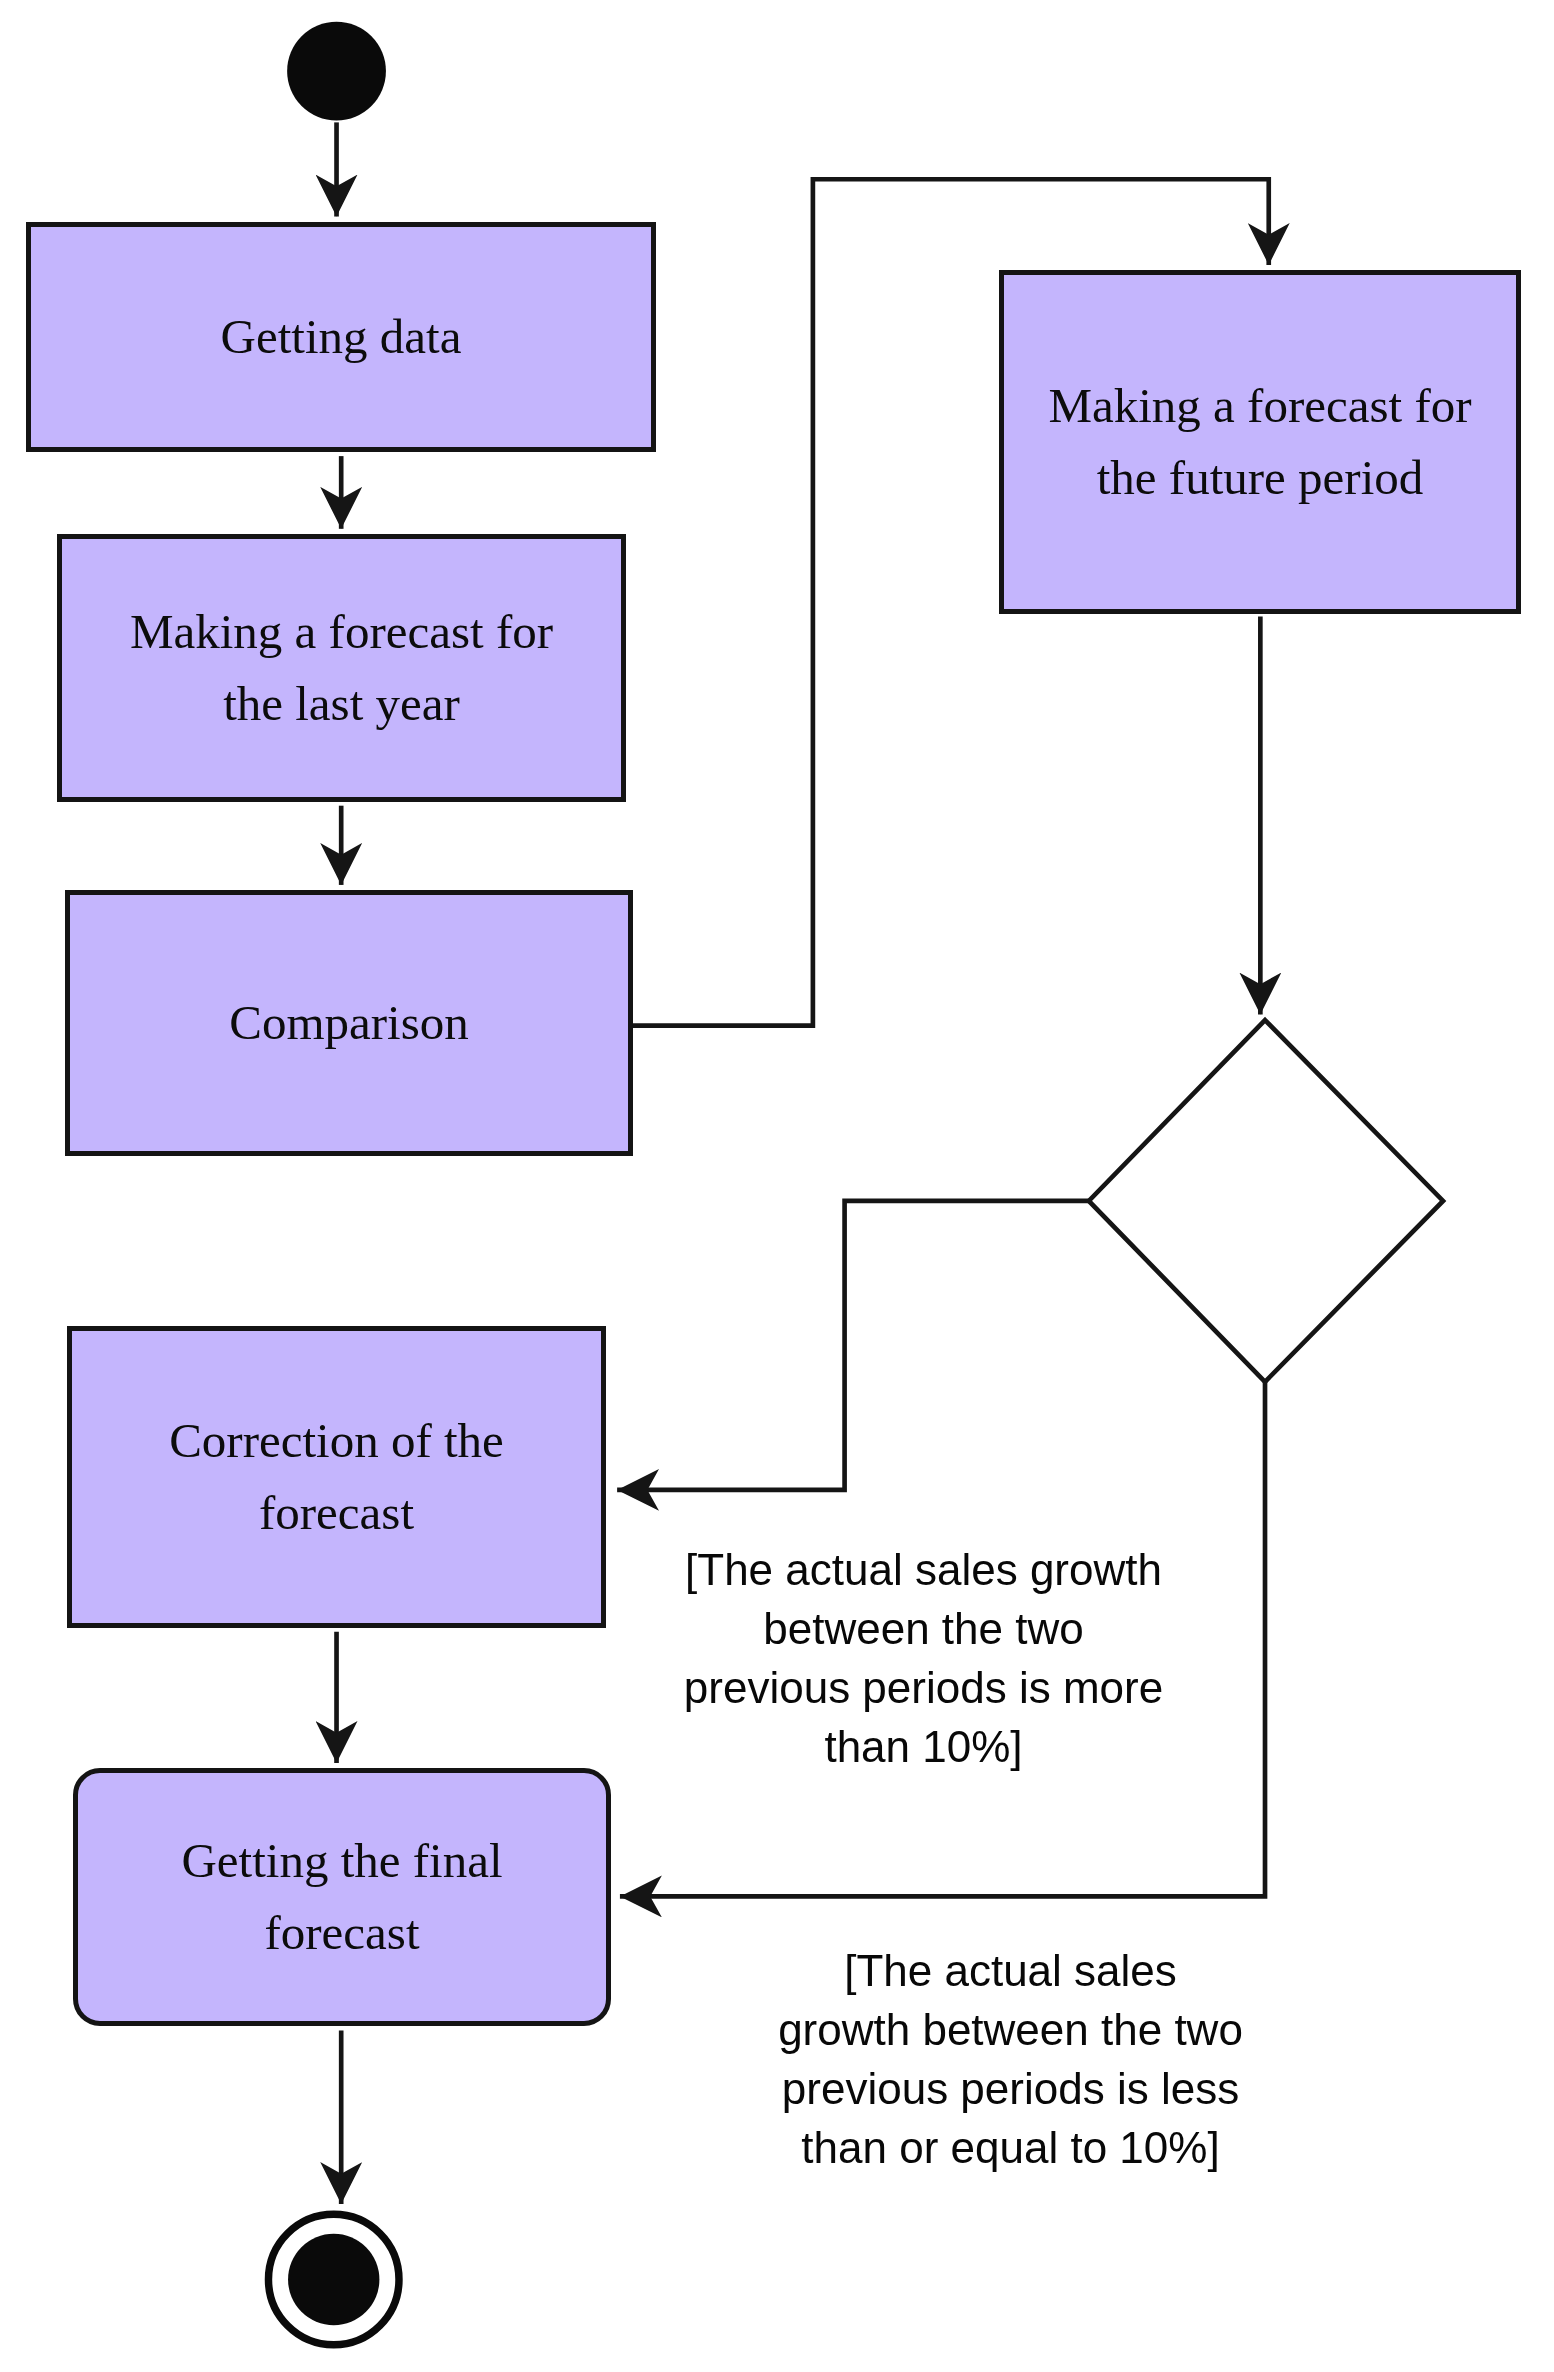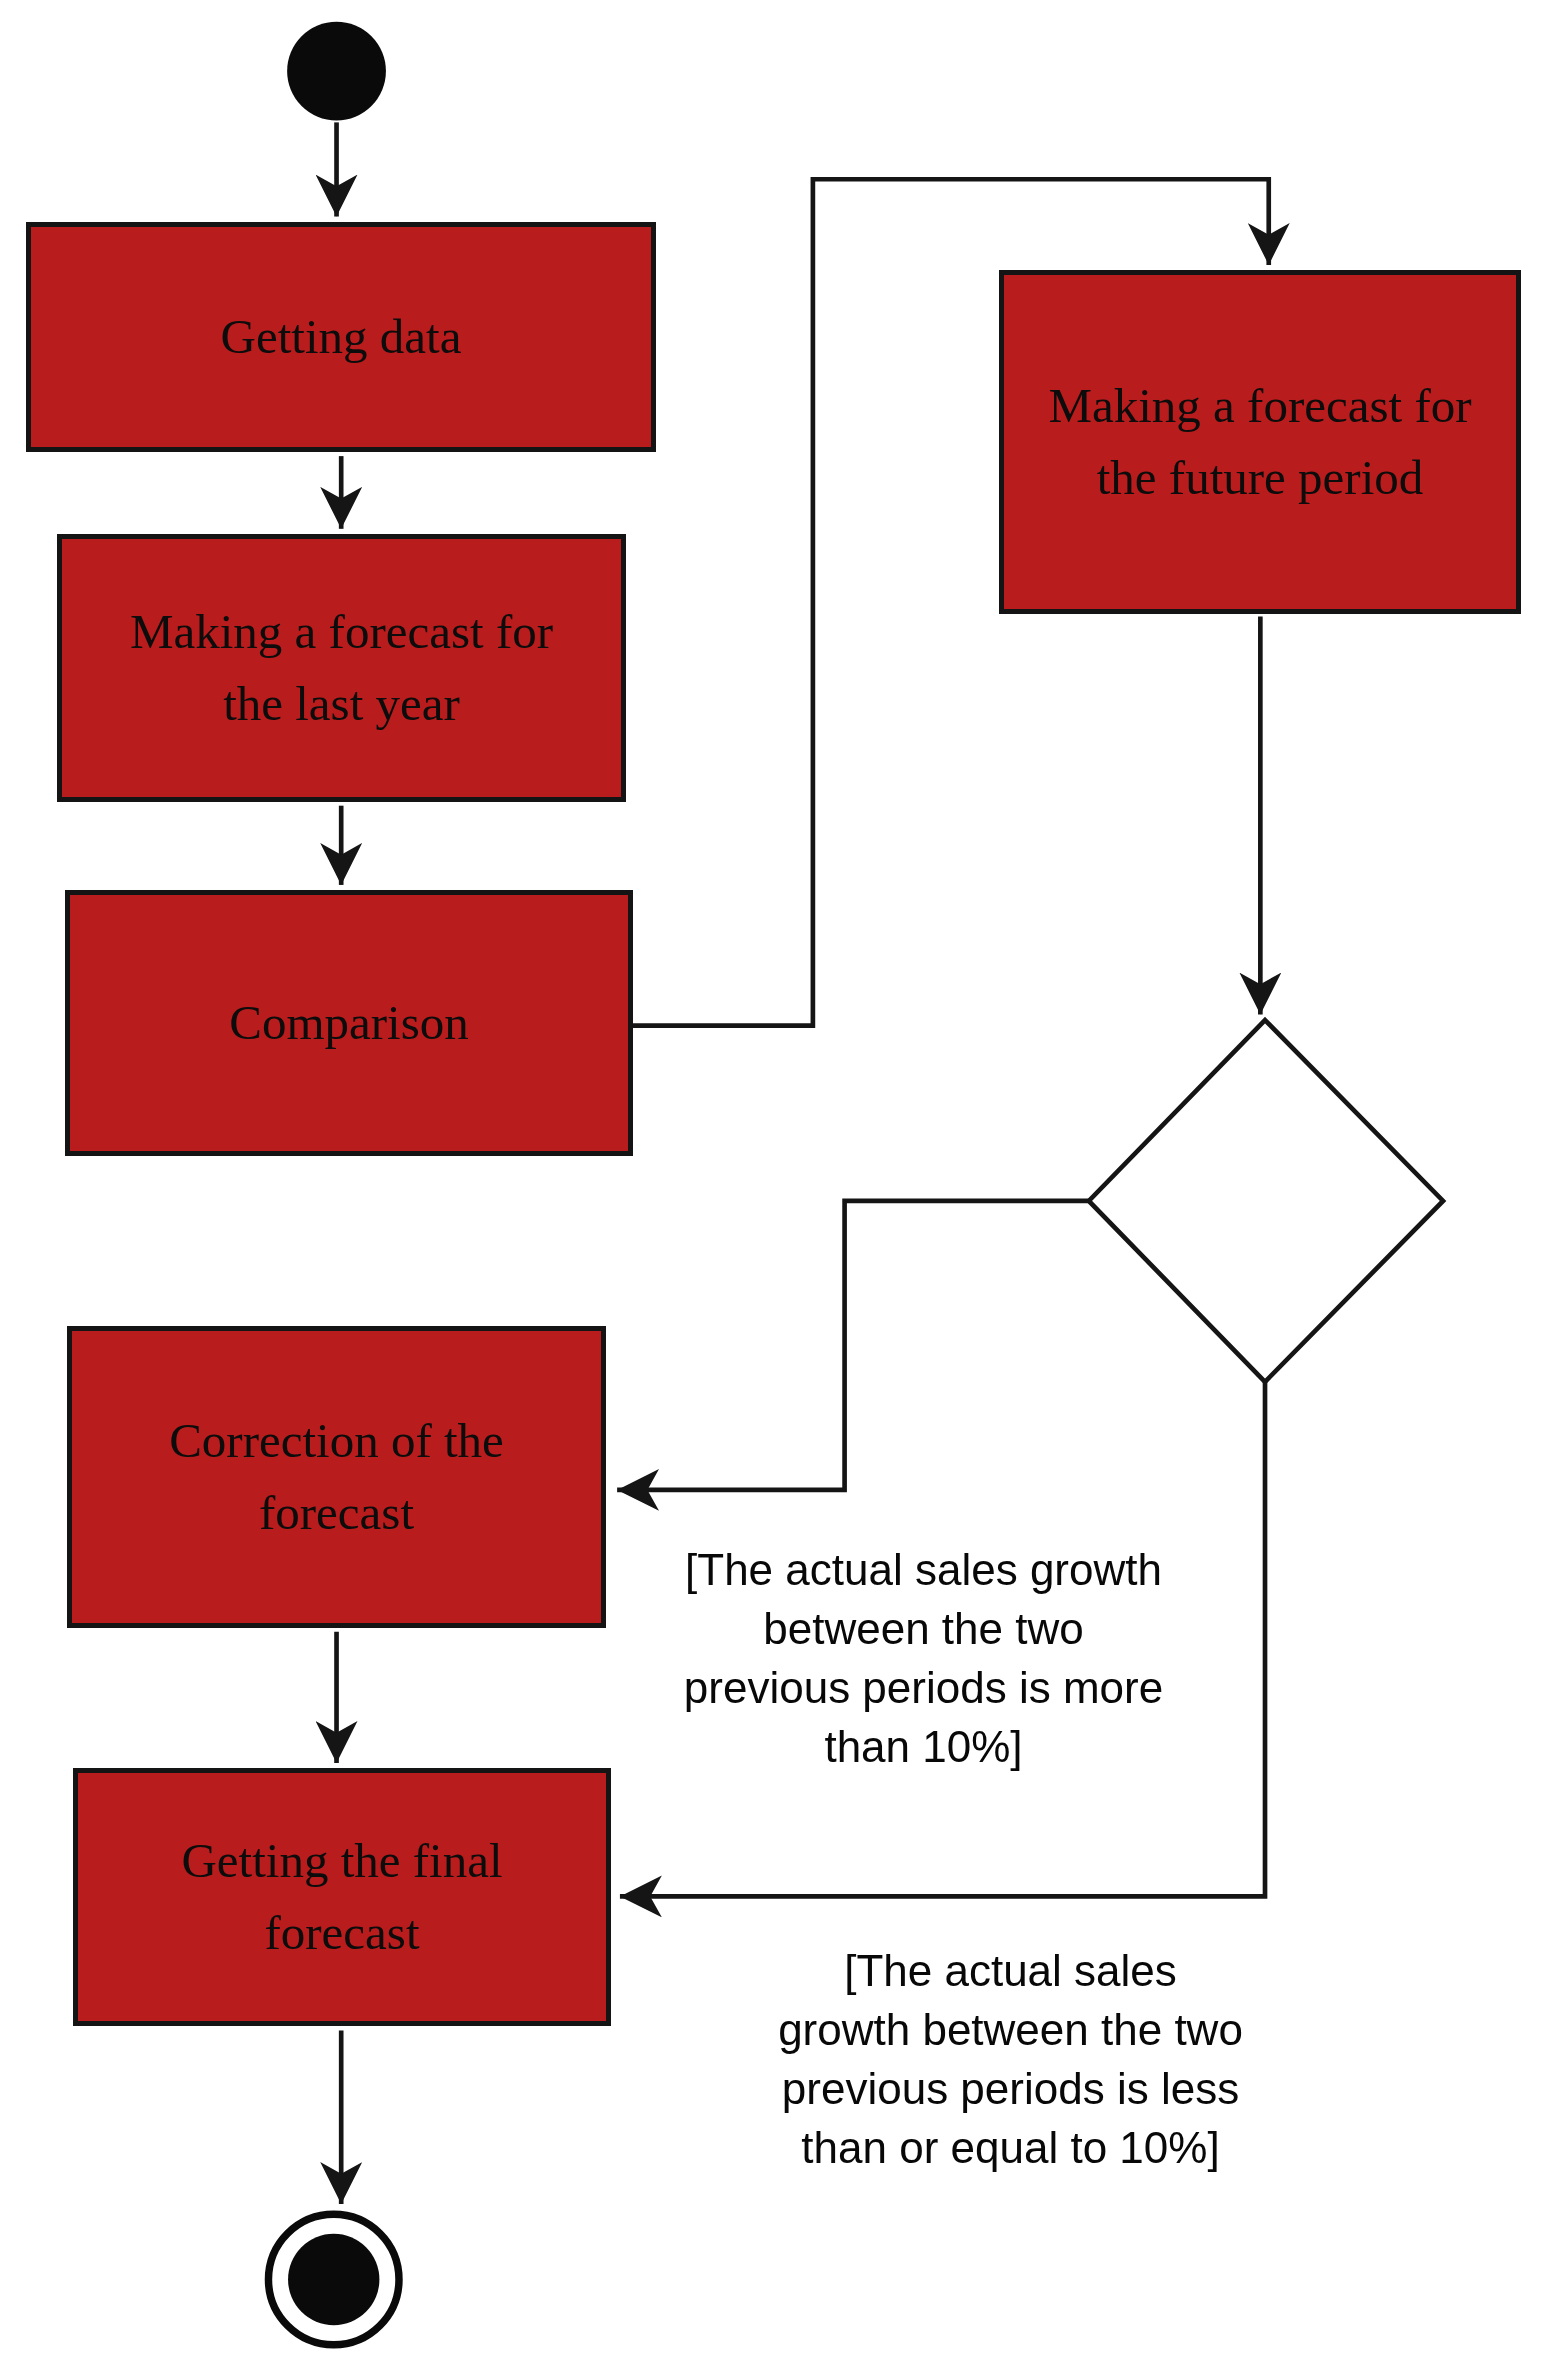--- a/index.html
+++ b/index.html
@@ -1,20 +1,20 @@
 <!DOCTYPE html>
 <html style="font-size:15px"><head>
 <meta charset="utf-8">
 <style>
   html,body{margin:0;padding:0;background:#ffffff;}
   .canvas{position:relative;width:1554px;height:2373px;background:#ffffff;overflow:hidden;}
   .layer{position:absolute;left:0;top:0;width:1554px;height:2373px;}
   .node{
     position:absolute;box-sizing:border-box;
-    border:5.6px solid #141414;background:#b91c1c;
+    border:5.6px solid #141414;background:#c4b5fd;
     display:flex;align-items:center;justify-content:center;
     text-align:center;white-space:pre-line;
     font-family:"Liberation Serif", serif;
     font-size:49px;line-height:72px;color:#0c0c0c;
   }
   .guard{
     position:absolute;box-sizing:border-box;
     font-family:"Liberation Sans", sans-serif;
     font-size:44px;line-height:59px;color:#080808;
     text-align:center;white-space:pre-line;
@@ -70,21 +70,21 @@
   <div class="node" style="left:999px;top:270px;width:522px;height:344px;">
     <span>Making a forecast for
 the future period</span>
   </div>
 
   <div class="node" style="left:67px;top:1326px;width:539px;height:302px;">
     <span>Correction of the
 forecast</span>
   </div>
 
-  <div class="node" style="left:73px;top:1768px;width:538px;height:258px;">
+  <div class="node" style="left:73px;top:1768px;width:538px;height:258px;border-radius:27px;">
     <span>Getting the final
 forecast</span>
   </div>
 
   <div class="guard" style="left:597px;top:1540px;width:653px;">[The actual sales growth
 between the two
 previous periods is more
 than 10%]</div>
 
   <div class="guard" style="left:710px;top:1941px;width:601px;">[The actual sales

